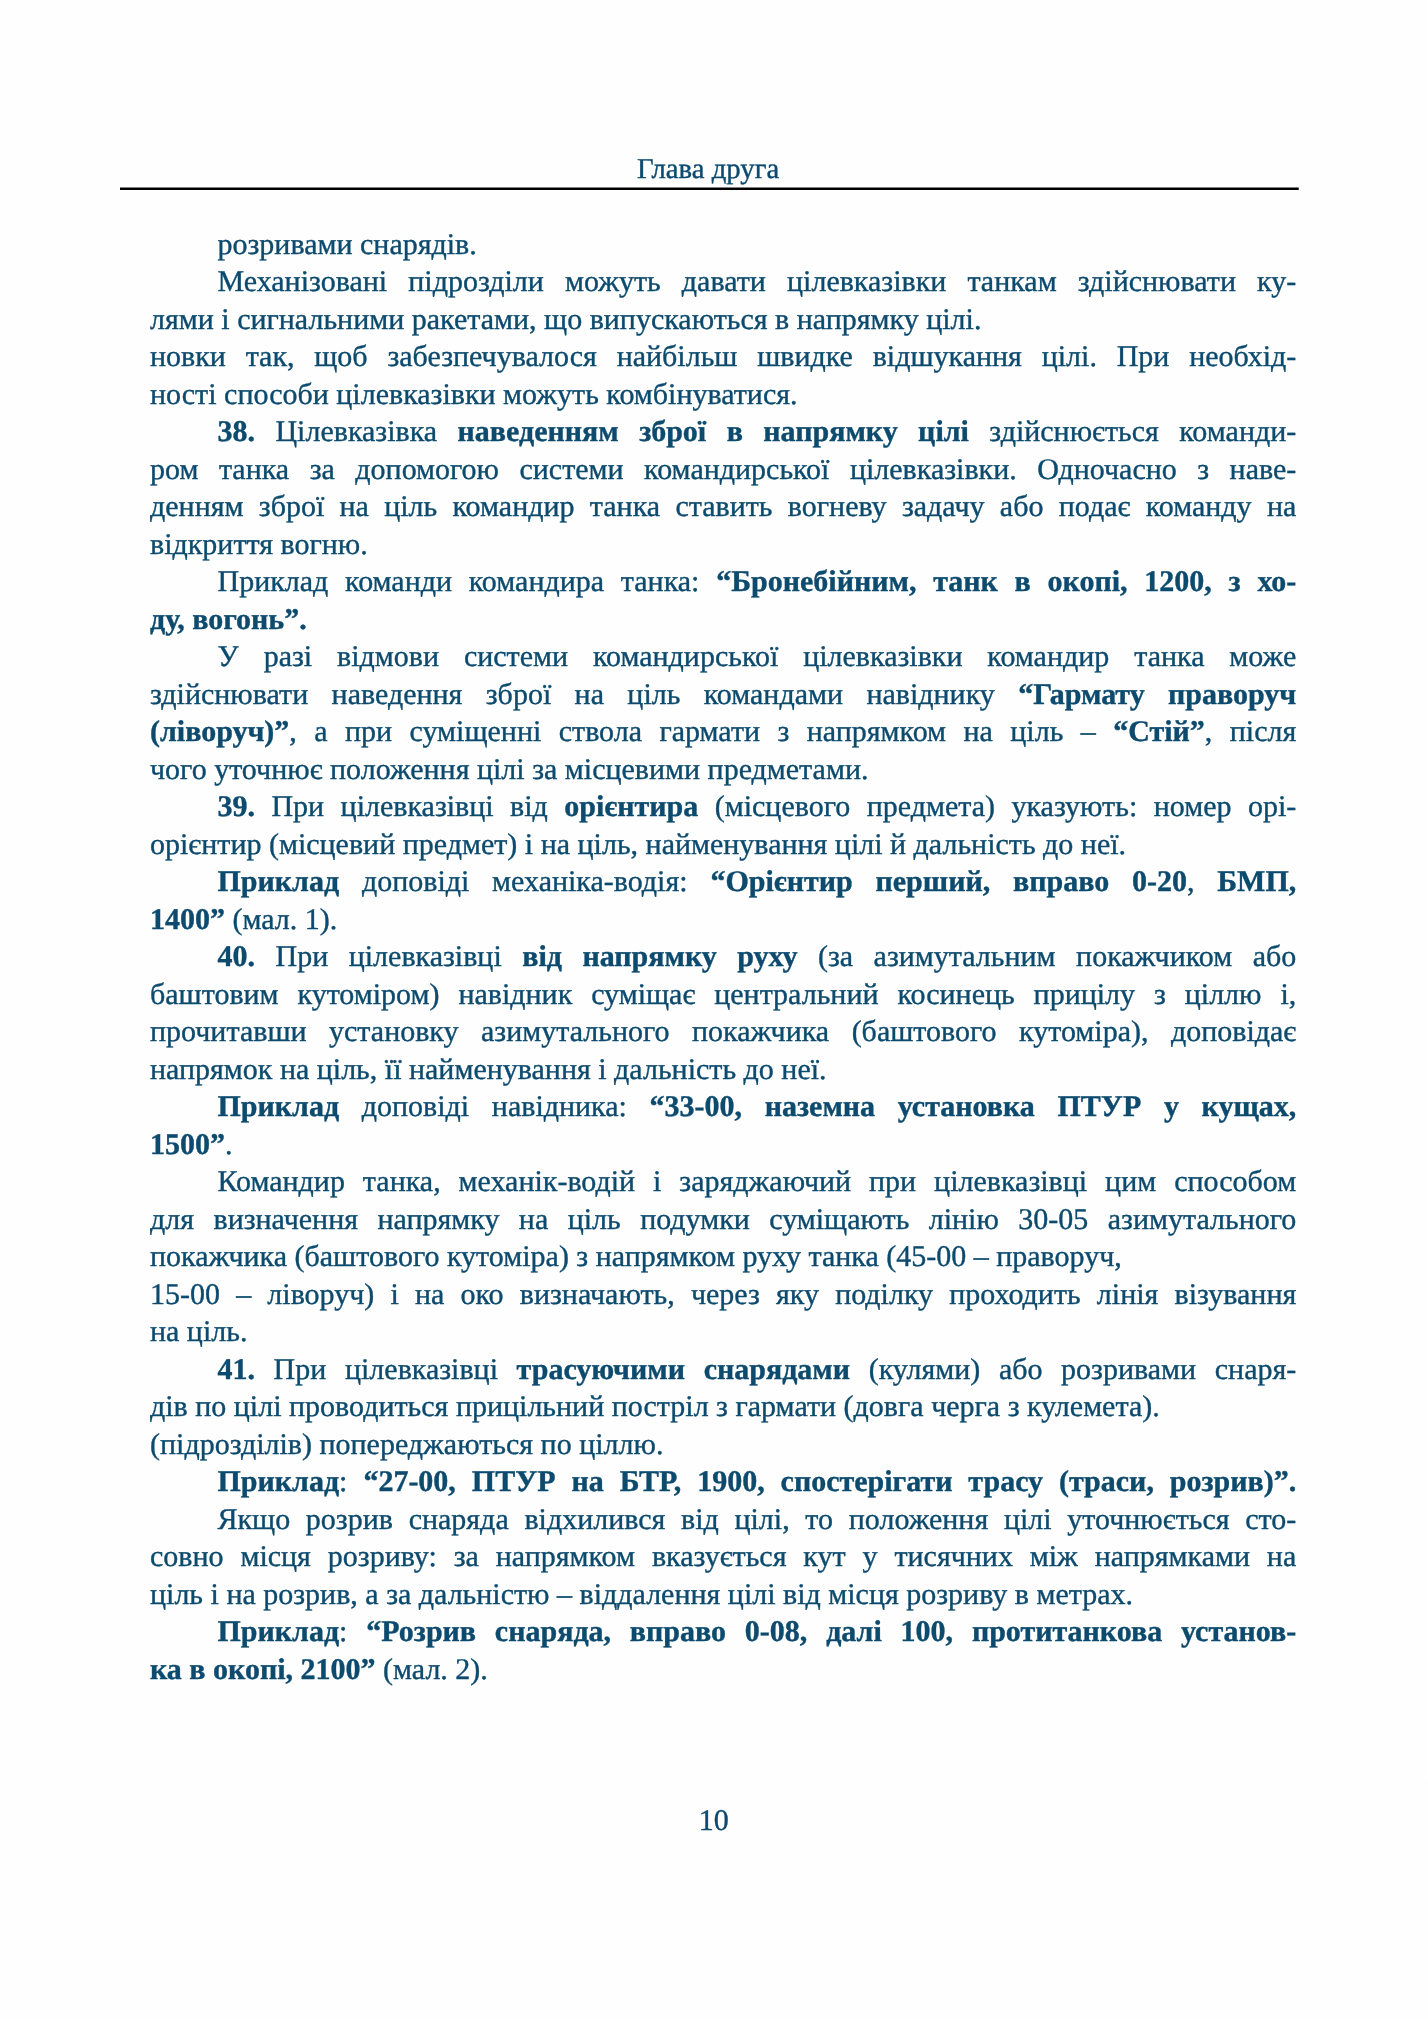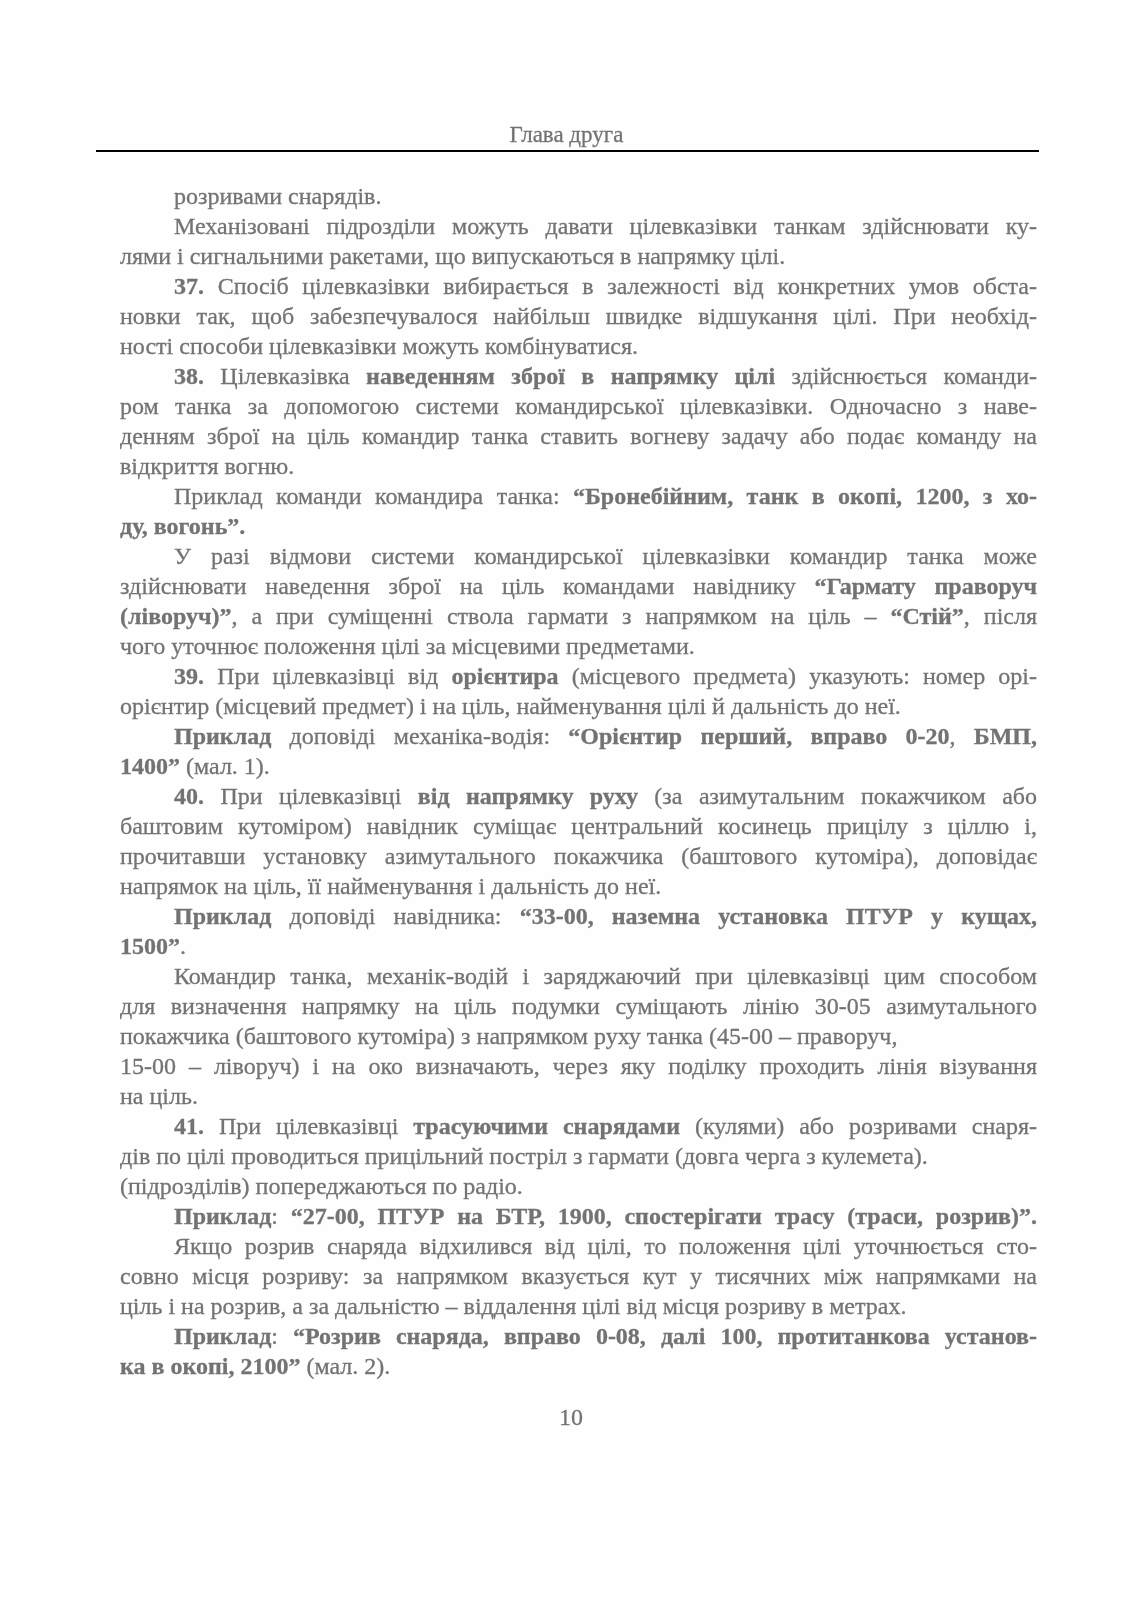--- a/index.html
+++ b/index.html
@@ -2,21 +2,21 @@
 <html lang="uk"><head>
 <meta charset="utf-8">
 <style>
   html, body { margin: 0; padding: 0; background: #ffffff; }
   .page {
     position: relative;
     width: 1142px;
     height: 1615px;
     background: #fefefe;
     font-family: "Liberation Serif", "DejaVu Serif", serif;
-    color: #737373;
+    color: #0c4a6e;
     overflow: hidden;
     -webkit-text-stroke: 0.3px currentColor;
   }
   .running-header {
     position: absolute;
     top: 122px;
     left: 96px;
     width: 941px;
     height: 26px;
     text-align: center;
@@ -45,39 +45,38 @@
     text-align-last: justify;
     overflow: hidden;
     white-space: normal;
     margin-left: 24px;
   }
   .line.indent { text-indent: 54px; }
   .line.last { text-align-last: left; }
   .b { font-weight: bold; }
   .page-number {
     position: absolute;
-    top: 1403px;
+    top: 1443px;
     left: 0;
     width: 1142px;
     text-align: center;
     font-size: 24px;
     line-height: 28px;
   }
 </style>
 </head>
 <body>
 
 <div class="page">
   <div class="running-header">Глава друга</div>
   <div class="header-rule"></div>
   <div class="body-text">
       <div class="line indent last"><span>розривами снарядів.</span></div>
       <div class="line indent"><span>Механізовані підрозділи можуть давати цілевказівки танкам здійснювати ку-</span></div>
       <div class="line last"><span>лями і сигнальними ракетами, що випускаються в напрямку цілі.</span></div>
-      <div class="line indent"><span class="b">37.</span><span> Спосіб цілевказівки вибирається в залежності від конкретних умов обста-</span></div>
       <div class="line"><span>новки так, щоб забезпечувалося найбільш швидке відшукання цілі. При необхід-</span></div>
       <div class="line last"><span>ності способи цілевказівки можуть комбінуватися.</span></div>
       <div class="line indent"><span class="b">38.</span><span> Цілевказівка </span><span class="b">наведенням зброї в напрямку цілі</span><span> здійснюється команди-</span></div>
       <div class="line"><span>ром танка за допомогою системи командирської цілевказівки. Одночасно з наве-</span></div>
       <div class="line"><span>денням зброї на ціль командир танка ставить вогневу задачу або подає команду на</span></div>
       <div class="line last"><span>відкриття вогню.</span></div>
       <div class="line indent"><span>Приклад команди командира танка: </span><span class="b">“Бронебійним, танк в окопі, 1200, з хо-</span></div>
       <div class="line last"><span class="b">ду, вогонь”.</span></div>
       <div class="line indent"><span>У разі відмови системи командирської цілевказівки командир танка може</span></div>
       <div class="line"><span>здійснювати наведення зброї на ціль командами навіднику </span><span class="b">“Гармату праворуч</span></div>
@@ -93,21 +92,21 @@
       <div class="line last"><span>напрямок на ціль, її найменування і дальність до неї.</span></div>
       <div class="line indent"><span class="b">Приклад</span><span> доповіді навідника: </span><span class="b">“33-00, наземна установка ПТУР у кущах,</span></div>
       <div class="line last"><span class="b">1500”</span><span>.</span></div>
       <div class="line indent"><span>Командир танка, механік-водій і заряджаючий при цілевказівці цим способом</span></div>
       <div class="line"><span>для визначення напрямку на ціль подумки суміщають лінію 30-05 азимутального</span></div>
       <div class="line last"><span>покажчика (баштового кутоміра) з напрямком руху танка (45-00 – праворуч,</span></div>
       <div class="line"><span>15-00 – ліворуч) і на око визначають, через яку поділку проходить лінія візування</span></div>
       <div class="line last"><span>на ціль.</span></div>
       <div class="line indent"><span class="b">41.</span><span> При цілевказівці </span><span class="b">трасуючими снарядами</span><span> (кулями) або розривами снаря-</span></div>
       <div class="line last"><span>дів по цілі проводиться прицільний постріл з гармати (довга черга з кулемета).</span></div>
-      <div class="line last"><span>(підрозділів) попереджаються по радіо.</span></div>
+      <div class="line last"><span>(підрозділів) попереджаються по ціллю.</span></div>
       <div class="line indent"><span class="b">Приклад</span><span>: </span><span class="b">“27-00, ПТУР на БТР, 1900, спостерігати трасу (траси, розрив)”.</span></div>
       <div class="line indent"><span>Якщо розрив снаряда відхилився від цілі, то положення цілі уточнюється сто-</span></div>
       <div class="line"><span>совно місця розриву: за напрямком вказується кут у тисячних між напрямками на</span></div>
       <div class="line last"><span>ціль і на розрив, а за дальністю – віддалення цілі від місця розриву в метрах.</span></div>
       <div class="line indent"><span class="b">Приклад</span><span>: </span><span class="b">“Розрив снаряда, вправо 0-08, далі 100, протитанкова установ-</span></div>
       <div class="line last"><span class="b">ка в окопі, 2100”</span><span> (мал. 2).</span></div>
     </div>
   <div class="page-number">10</div>
 </div>
 

